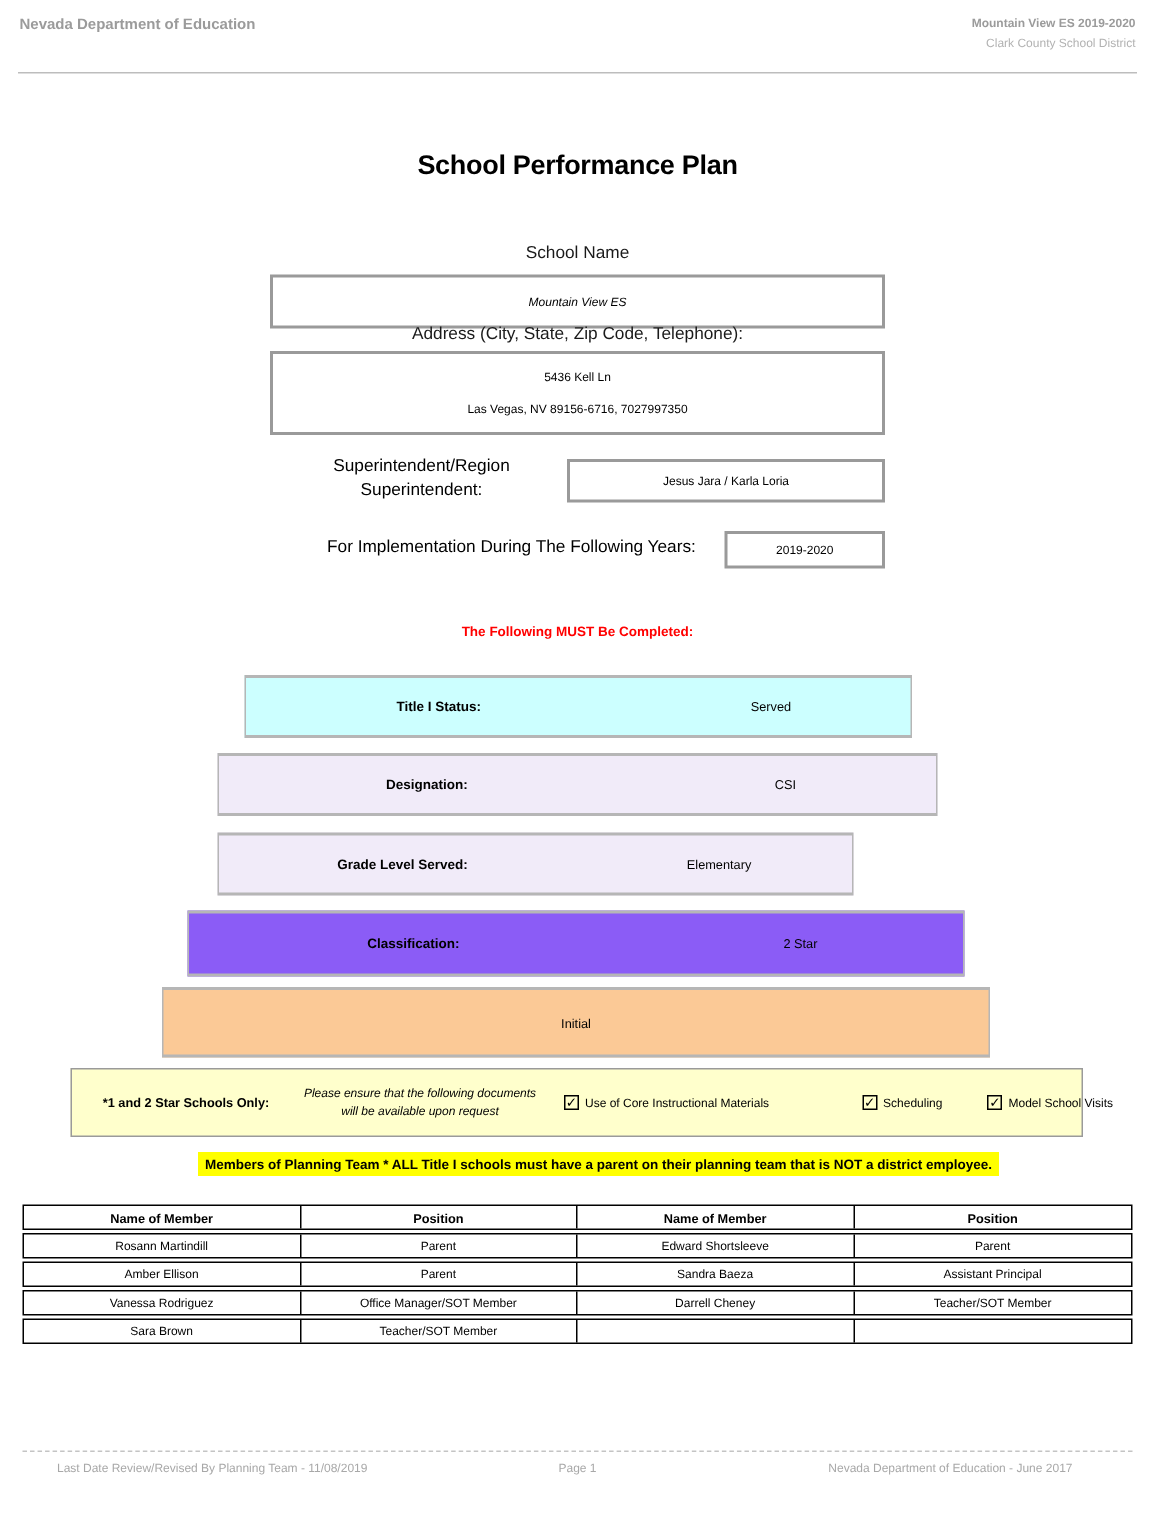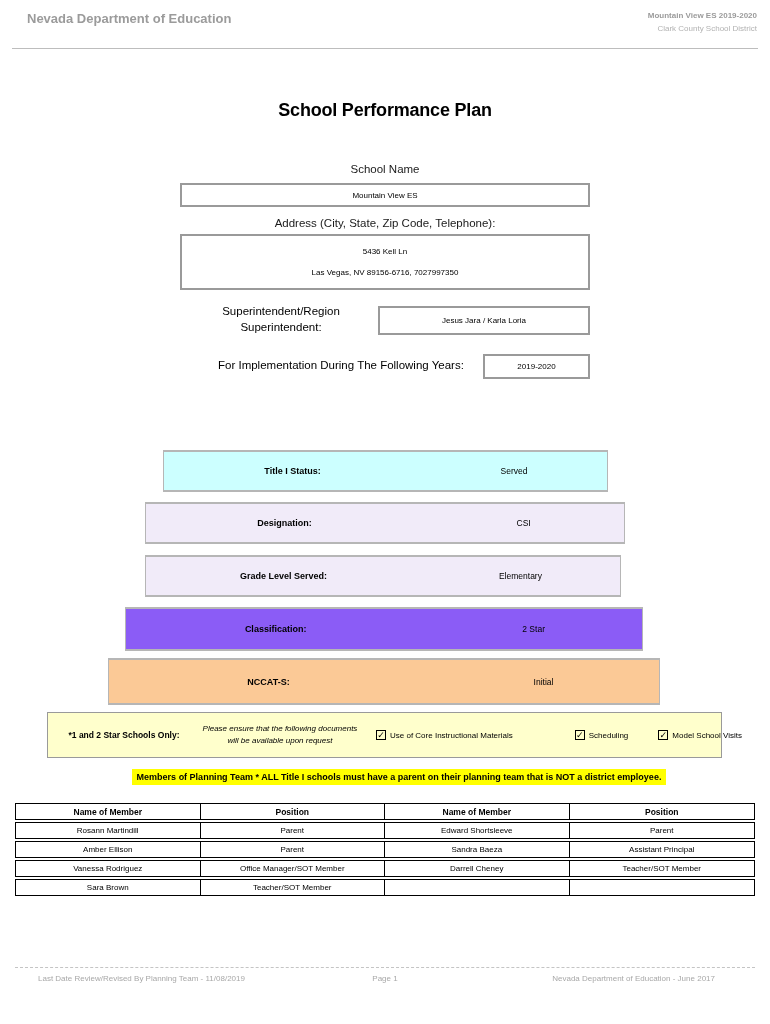--- a/index.html
+++ b/index.html
@@ -3,53 +3,53 @@
 <meta charset="utf-8">
 <style>
   * { margin:0; padding:0; box-sizing:border-box; }
   html,body { background:#e8e8e8; }
   .page {
     position:relative; width:770px; height:1024px; margin:0 auto;
     background:#ffffff; overflow:hidden;
     font-family:"Liberation Sans", sans-serif; color:#000;
   }
   
-  .hdr-left { position:absolute; left:13px; top:11px; font-size:13px; font-weight:bold; color:#9b9b9b;margin-left:14px; }
+  .hdr-left { position:absolute; left:13px; top:11px; font-size:10px; font-weight:bold; color:#9b9b9b; }
   .hdr-right { position:absolute; right:13px; top:11px; text-align:right; }
   .hdr-right .l1 { font-size:8px; font-weight:bold; color:#9b9b9b; }
   .hdr-right .l2 { font-size:8px; color:#b2b2b2; margin-top:4px; }
   .hdr-rule { position:absolute; left:12px; right:12px; top:48px; border-top:1px solid #bdbdbd; }
   
   .doc-title { position:absolute; top:100px; left:0; width:100%; text-align:center;
     font-size:18px; font-weight:bold; letter-spacing:-0.2px; }
   
   .sec-label { position:absolute; width:100%; text-align:center; font-size:11.5px; color:#1a1a1a; }
   .lbl-school { top:163px; }
   .lbl-address { top:217px; }
   .inbox { position:absolute; background:#fff; border:2px solid #9a9a9a;
     display:flex; align-items:center; justify-content:center; font-size:8px; }
-  .box-school { left:180px; top:183px; width:410px; height:24px; }
+  .box-school { left:180px; top:183px; width:410px; height:36px;font-style:italic; }
   .box-address { left:180px; top:234px; width:410px; height:56px;
     flex-direction:column; justify-content:space-evenly; }
   .supt-label { position:absolute; left:200px; top:304px; width:162px; text-align:center;
     font-size:11.5px; line-height:1.35; }
   .box-supt { left:378px; top:306px; width:212px; height:29px; }
   .impl-label { position:absolute; left:218px; top:359px; font-size:11.5px; }
   .box-impl { left:483px; top:354px; width:107px; height:25px; }
   
   .red-notice { position:absolute; top:416px; left:0; width:100%; text-align:center;
     font-size:9px; font-weight:bold; color:#ff0000; }
   
   .bar { position:absolute; display:flex; align-items:center;
     border-style:solid; border-color:#b6b6b6; border-width:2px 1px; }
   .bar .bar-label { width:58%; text-align:center; font-size:9px; font-weight:bold; }
   .bar .bar-value { flex:1; text-align:center; font-size:8.5px; }
   .bar-1 { left:163px; top:450px; width:445px; height:42px; background:#ccffff; }
   .bar-2 { left:145px; top:502px; width:480px; height:42px; background:#f1ebf9; }
-  .bar-3 { left:145px; top:555px; width:476px; height:42px; background:#f1ebf9; }
+  .bar-3 { left:145px; top:555px; width:424px; height:42px; background:#f1ebf9; }
   .bar-4 { left:125px; top:607px; width:518px; height:44px; background:#8b5cf6; }
   .bar-5 { left:108px; top:658px; width:552px; height:47px; background:#fbc996; }
   
   .star-box { position:absolute; left:47px; top:712px; width:675px; height:46px;
     background:#ffffcc; border:1px solid #9a9a9a;
     display:flex; align-items:center; }
   .star-label { width:152px; text-align:center; font-size:8.5px; font-weight:bold; flex:none; }
   .star-desc { width:160px; text-align:center; font-size:8px; line-height:1.5; flex:none;font-style:italic; }
   .cb-item { display:flex; align-items:center; font-size:8px; white-space:nowrap; }
   .cb-1 { margin-left:16px; }
@@ -108,39 +108,39 @@
   </div>
   <div class="inbox box-supt">
     <span>Jesus Jara / Karla Loria</span>
   </div>
 
   <div class="impl-label">For Implementation During The Following Years:</div>
   <div class="inbox box-impl">
     <span>2019-2020</span>
   </div>
 
+  <div class="red-notice">The Following MUST Be Completed:</div>
 
   <div class="bar bar-1">
     <div class="bar-label">Title I Status:</div>
     <div class="bar-value">Served</div>
   </div>
   <div class="bar bar-2">
     <div class="bar-label">Designation:</div>
     <div class="bar-value">CSI</div>
   </div>
   <div class="bar bar-3">
     <div class="bar-label">Grade Level Served:</div>
     <div class="bar-value">Elementary</div>
   </div>
   <div class="bar bar-4">
     <div class="bar-label">Classification:</div>
     <div class="bar-value">2 Star</div>
   </div>
   <div class="bar bar-5">
-    <div class="bar-label">NCCAT-S:</div>
     <div class="bar-value">Initial</div>
   </div>
 
   <div class="star-box">
     <div class="star-label">*1 and 2 Star Schools Only:</div>
     <div class="star-desc">Please ensure that the following documents will be available upon request</div>
     <div class="cb-item cb-1">
       <span class="checkbox">✓</span>
       <span>Use of Core Instructional Materials</span>
     </div>

